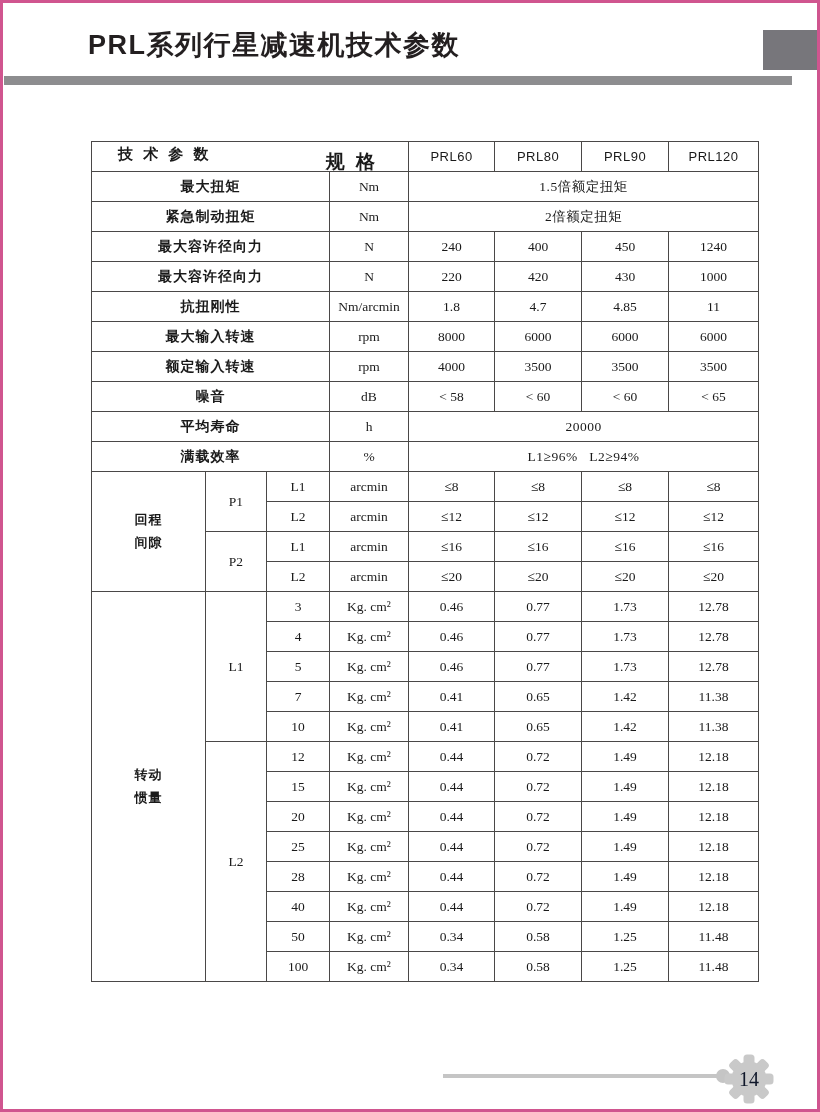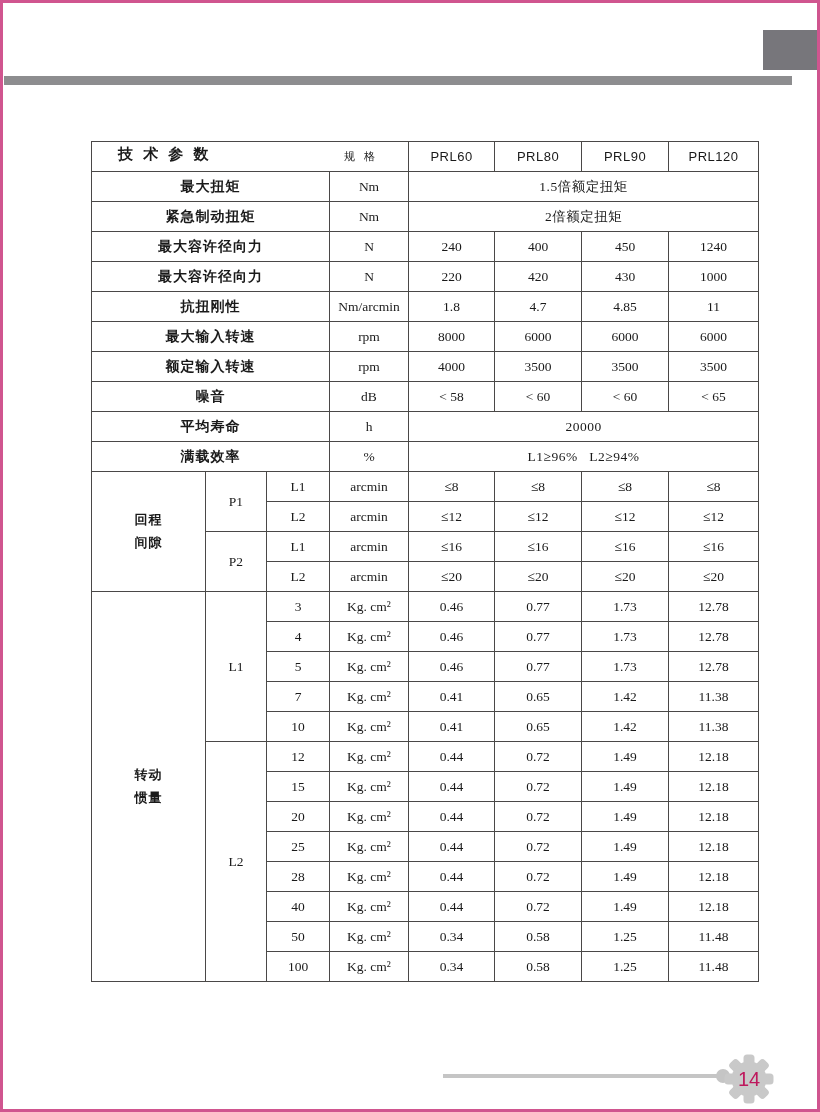--- a/index.html
+++ b/index.html
@@ -12,43 +12,44 @@
   .corner-block{position:absolute;left:760px;top:27px;width:54px;height:40px;background:var(--block_gray,#77767b);}
 
   table.spec{position:absolute;left:88px;top:138px;width:667px;border-collapse:collapse;
              table-layout:fixed;}
   table.spec td{border:1px solid #4a4847;text-align:center;vertical-align:middle;
                 padding:0;height:29px;background:#fff;overflow:hidden;}
   td.diag{position:relative;height:60px;background:
       linear-gradient(to bottom right,
         transparent calc(50% - 0.6px), #4a4847 calc(50% - 0.6px),
         #4a4847 calc(50% + 0.6px), transparent calc(50% + 0.6px));}
-  .diag-spec{position:absolute;top:7px;right:30px;font-weight:normal;font-size:11px;letter-spacing:3px;}
+  .diag-spec{position:absolute;top:7px;right:30px;font-weight:bold;font-size:19px;letter-spacing:3px;}
   .diag-param{position:absolute;bottom:7px;left:26px;font-weight:bold;font-size:15px;letter-spacing:3px;margin-top:16px;}
   td.model{font-size:13px;letter-spacing:0.5px;}
   td.name{font-weight:bold;font-size:14px;letter-spacing:1px;}
   td.sect{font-weight:bold;font-size:13px;letter-spacing:1px;white-space:pre-line;line-height:1.7;}
   td.unit,td.val,td.num,td.sub{font-family:"Liberation Serif",serif;font-size:13.5px;}
   td.merged{font-family:"Liberation Serif",serif;font-size:13.5px;white-space:pre;letter-spacing:0.5px;}
   td.shade{background:var(--shade_gray,#d6d3cb);}
 
   .footer-rule{position:absolute;left:440px;top:1071px;width:280px;height:4px;
                background:var(--line_gray,#c5c5c5);}
   .footer-dot{position:absolute;left:713px;top:1066px;width:14px;height:14px;border-radius:50%;
               background:var(--line_gray,#c5c5c5);}
   .gear-badge{position:absolute;left:719px;top:1049px;width:54px;height:54px;}
   .gear-badge svg{position:absolute;left:0;top:0;}
   .gear-num{position:absolute;left:0;top:0;width:54px;height:54px;display:flex;
-            align-items:center;justify-content:center;font-size:20px;color:#be185d;
-            font-family:Liberation Sans, sans-serif;}
+            align-items:center;justify-content:center;font-size:20px;color:#0f172a;
+            font-family:Liberation Serif, serif;}
 </style>
 </head>
 <body>
 
 <div class="page">
+  <div class="title">PRL系列行星减速机技术参数</div>
   <div class="title-bar"></div>
   <div class="corner-block"></div>
 
   <table class="spec">
     <colgroup id="cols">
         <col style="width: 114px;">
         <col style="width: 61px;">
         <col style="width: 63px;">
         <col style="width: 79px;">
         <col style="width: 86px;">

